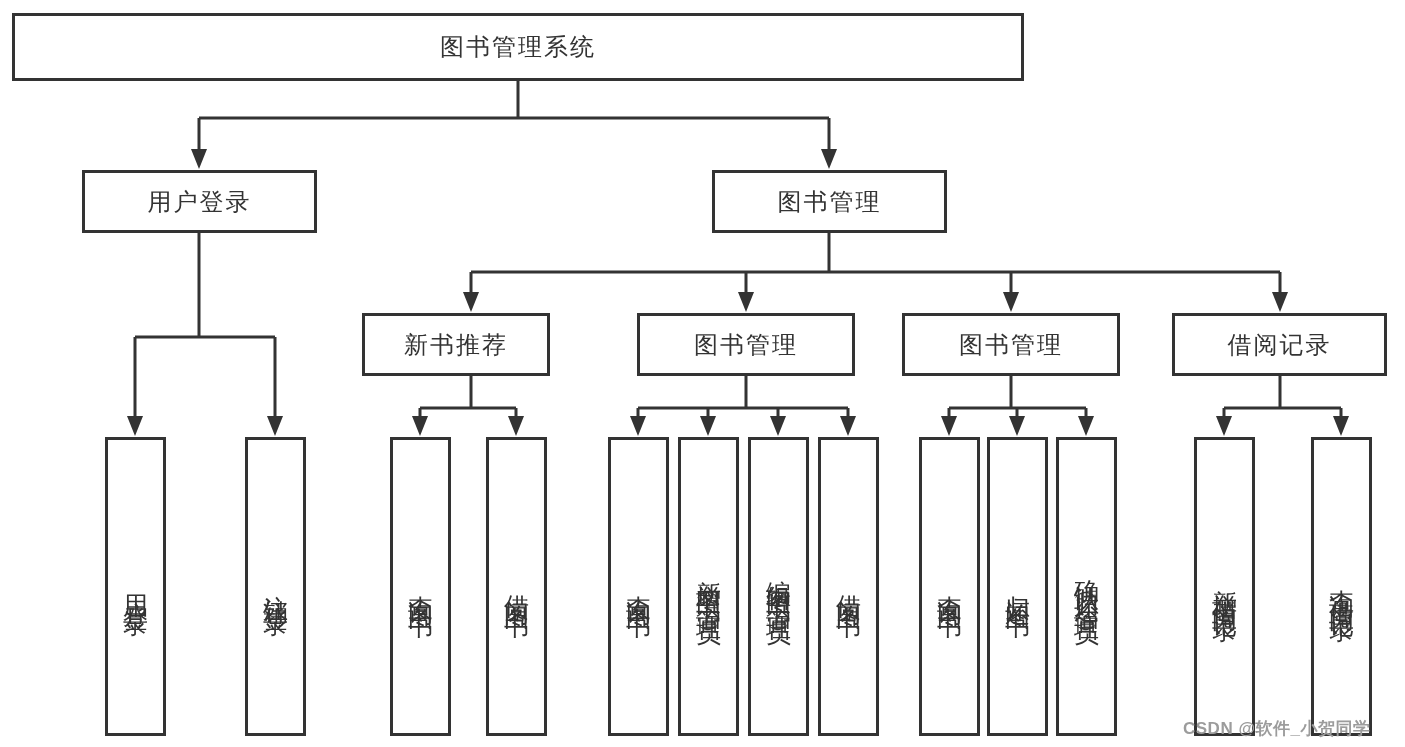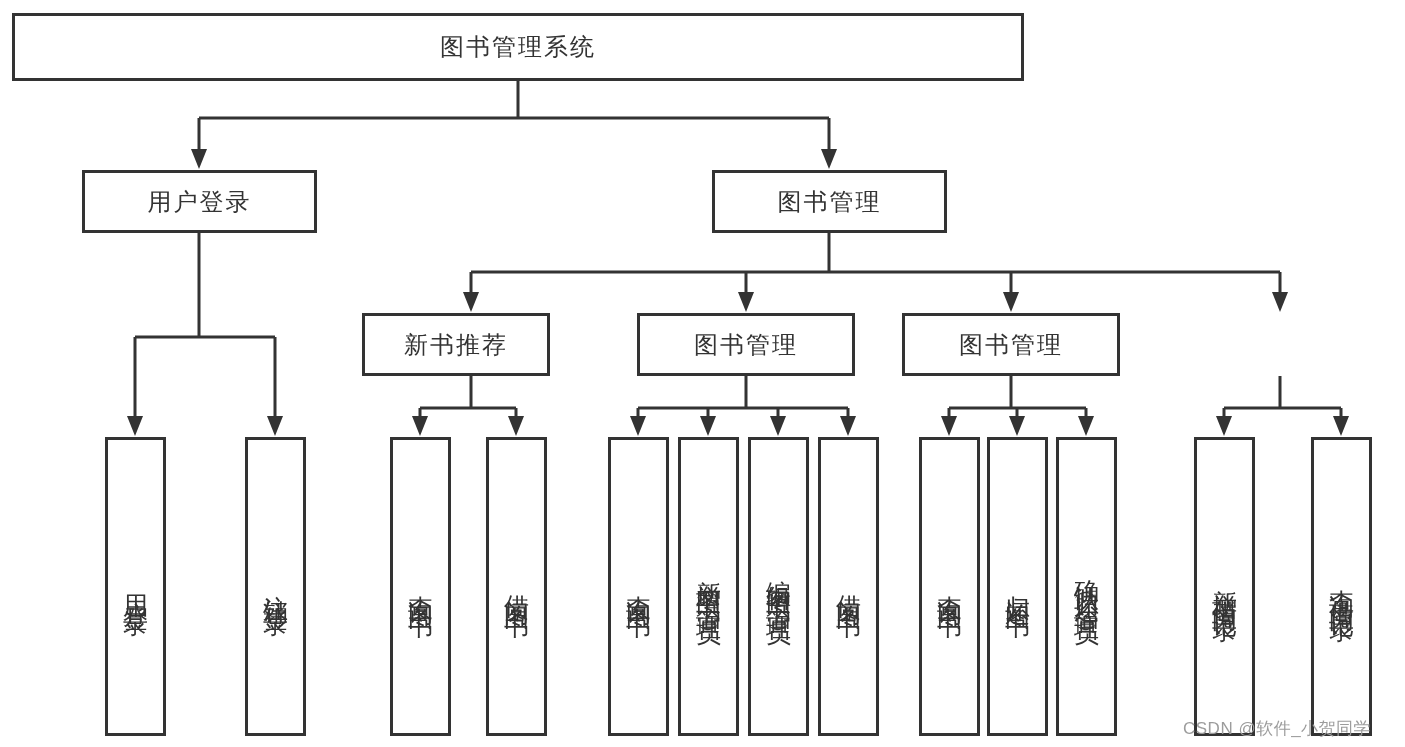--- a/index.html
+++ b/index.html
@@ -25,20 +25,21 @@
     display:flex;align-items:center;justify-content:center;
   }
   .leaf span{
     writing-mode:vertical-rl;text-orientation:mixed;
     font-size:25px;letter-spacing:6px;line-height:1;white-space:nowrap;
   }
   .watermark{
     position:absolute;left:1183px;top:717px;z-index:5;
     font-size:17px;letter-spacing:.5px;white-space:nowrap;
     color:var(--watermark,#9c9c9c);
+    font-weight:bold;
   }
 </style>
 </head>
 <body>
 
 <div class="canvas">
 
   <svg class="connectors" width="1405" height="747" viewBox="0 0 1405 747">
     <g class="connector-stroke">
       <path d="M518 69 V118 M199 118 H829 M199 118 V152 M829 118 V152"></path>
@@ -85,20 +86,23 @@
 
   <div class="box" style="left:362px;top:313px;width:188px;height:63px">
     <span>新书推荐</span>
   </div>
   <div class="box" style="left:637px;top:313px;width:218px;height:63px">
     <span>图书管理</span>
   </div>
   <div class="box" style="left:902px;top:313px;width:218px;height:63px">
     <span>图书管理</span>
   </div>
+  <div class="box" style="left:1172px;top:313px;width:215px;height:63px">
+    <span>借阅记录</span>
+  </div>
 
   <div class="leaf" style="left:105px">
     <span>用户登录</span>
   </div>
   <div class="leaf" style="left:245px">
     <span>注销登录</span>
   </div>
   <div class="leaf" style="left:390px">
     <span>查询图书</span>
   </div>

